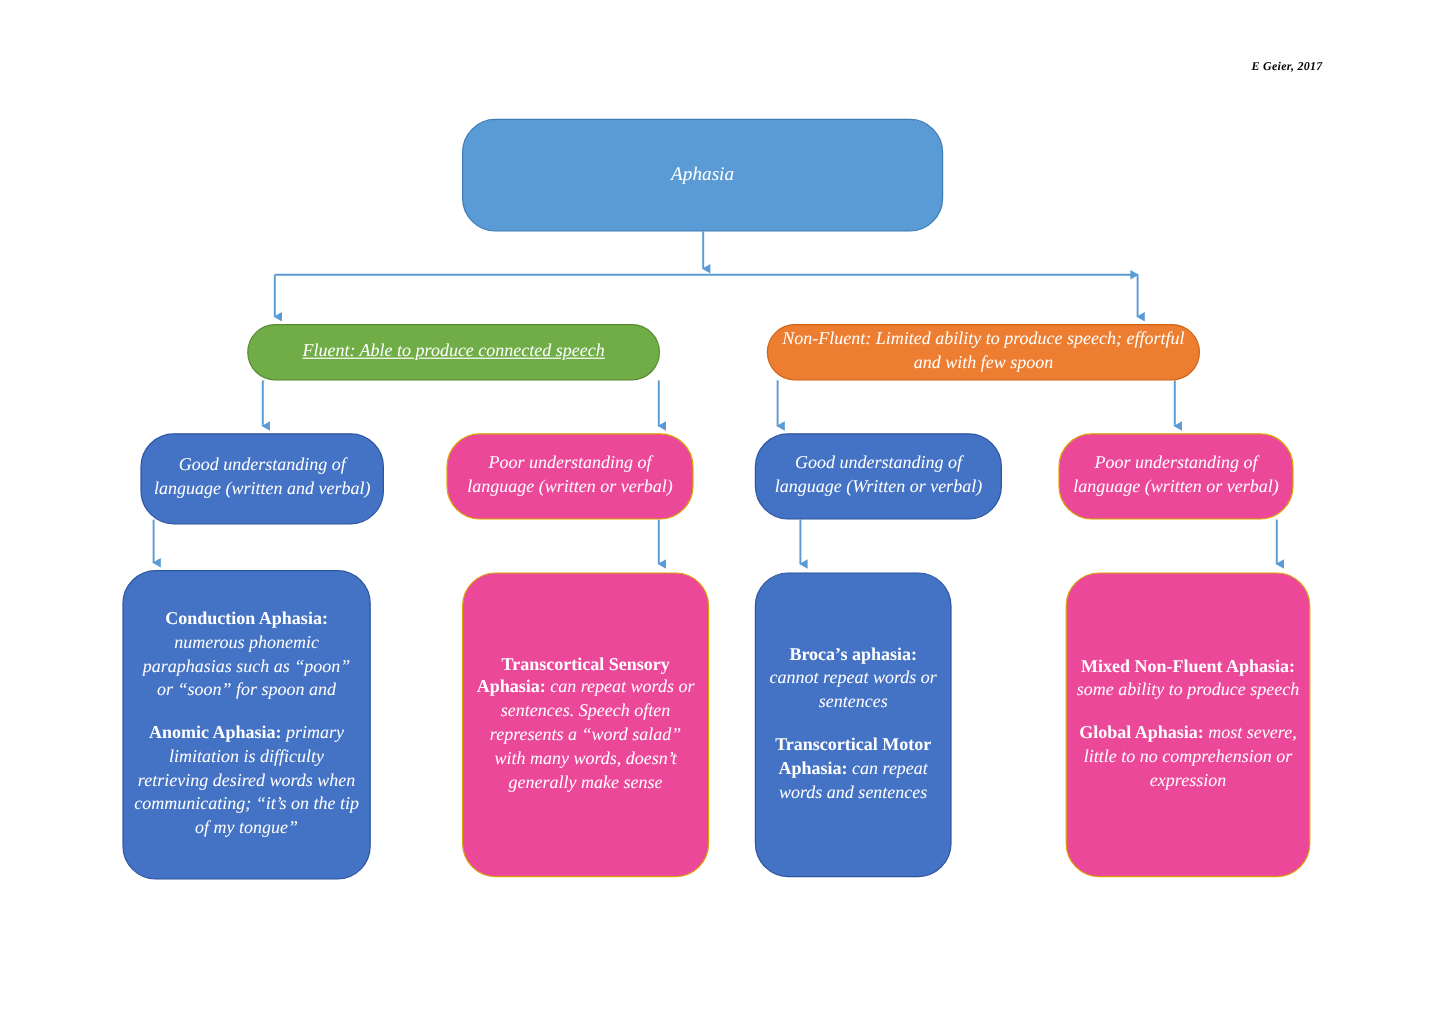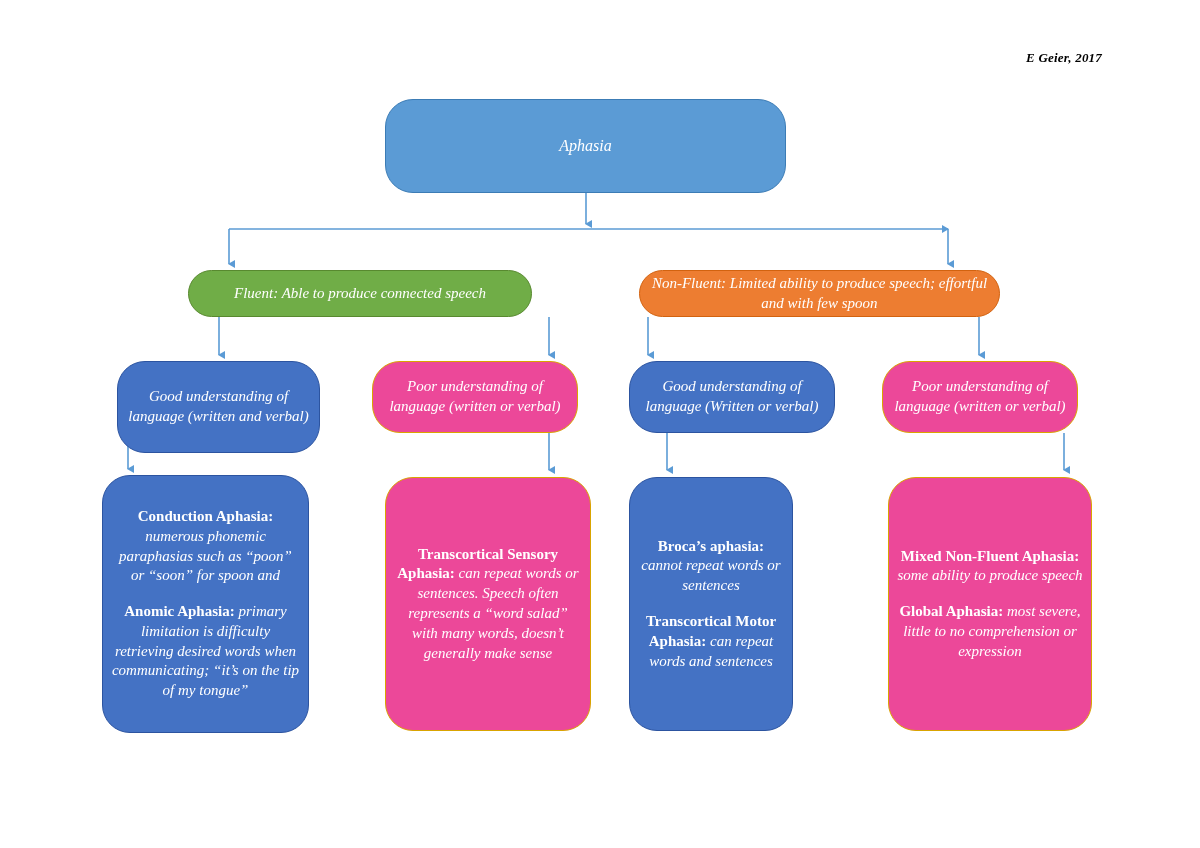--- a/index.html
+++ b/index.html
@@ -22,21 +22,21 @@
     width: 1200px;
     height: 848px;
     pointer-events: none;
   }
   .credit {
     position: absolute;
     right: 98px;
     top: 50px;
     font-style: italic;
     font-weight: bold;
-    font-size: 13px;
+    font-size: 10px;
     color: #000000;
     letter-spacing: 0.2px;
     white-space: nowrap;
   }
   .node {
     position: absolute;
     box-sizing: border-box;
     display: flex;
     flex-direction: column;
     align-items: center;
@@ -62,25 +62,25 @@
   .c-green     { background: #70AD47; border: 1px solid #58892F; }
   .c-orange    { background: #ED7D31; border: 1px solid #D2620F; }
   .c-blue      { background: #4472C4; border: 1px solid #2C54A0; }
   .c-gold      { background: #ec4899; border: 1px solid #D9A400; }
 
   
   #node-root { left: 385px; top: 99px; width: 401px; height: 94px; }
   #node-root p { font-size: 16px; }
 
   
-  #node-fluent    { left: 188px; top: 270px; width: 344px; height: 47px; }
+  #node-fluent    { left: 206px; top: 270px; width: 344px; height: 47px; text-decoration: underline; }
   #node-nonfluent { left: 639px; top: 270px; width: 361px; height: 47px; }
 
   
-  #node-good1 { left: 117px; top: 361px; width: 203px; height: 92px; align-items: flex-end; }
+  #node-good1 { left: 117px; top: 361px; width: 203px; height: 76px; align-items: flex-end; }
   #node-poor1 { left: 372px; top: 361px; width: 206px; height: 72px; }
   #node-good2 { left: 629px; top: 361px; width: 206px; height: 72px; }
   #node-poor2 { left: 882px; top: 361px; width: 196px; height: 72px; }
 
   
   #node-conduction { left: 102px; top: 475px; width: 207px; height: 258px; }
   #node-wernike    { left: 385px; top: 477px; width: 206px; height: 254px; }
   #node-broca      { left: 629px; top: 477px; width: 164px; height: 254px; }
   #node-mixed      { left: 888px; top: 477px; width: 204px; height: 254px; }
   #node-conduction p, #node-wernike p, #node-broca p, #node-mixed p { font-size: 15px; }

